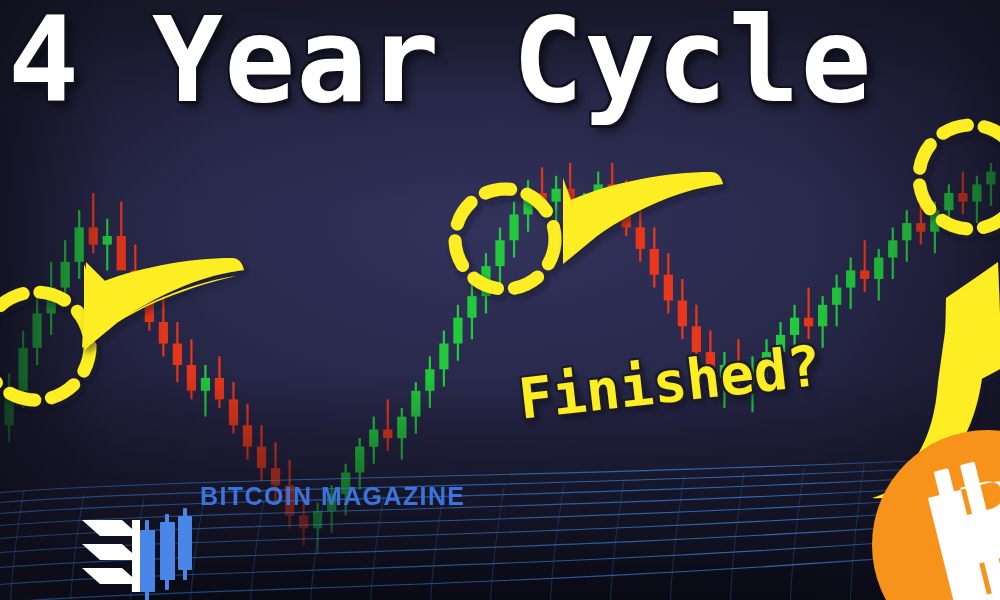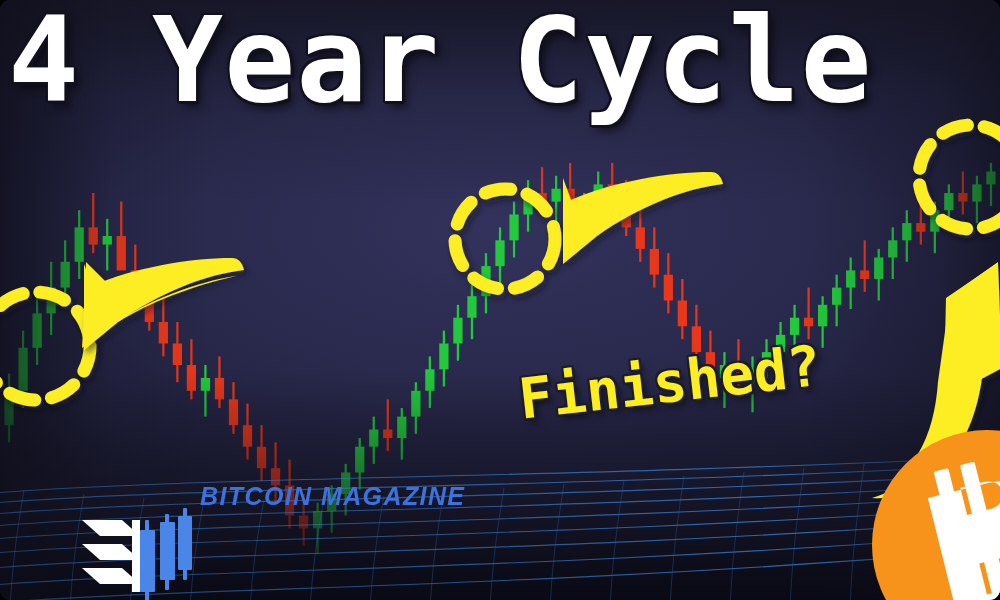--- a/index.html
+++ b/index.html
@@ -7,21 +7,20 @@
     padding: 0;
     background: #000;
   }
   #thumbnail {
     position: relative;
     width: 1000px;
     height: 600px;
     overflow: hidden;
     font-family: "DejaVu Sans", sans-serif;
     background: #222238;
-    border-radius: 11px;
   }
 
   
   .bg-base {
     position: absolute;
     inset: 0;
     background:
       radial-gradient(ellipse 70% 55% at 50% 38%, #32325c 0%, #2a2a4e 45%, #222240 72%, #1c1c32 100%);
   }
   .bg-vignette {
@@ -119,21 +118,20 @@
   .brand-mark {
     position: absolute;
     left: 0; top: 14px;
     width: 118px; height: 104px;
   }
   .brand-text {
     position: absolute;
     left: 118px;
     top: 0;
     width: 300px;
-    font-style: italic;
   }
   .brand-magazine {
     font-family: "Liberation Sans", sans-serif;
     font-weight: 700;
     font-size: 25px;
     letter-spacing: 1.4px;
     color: #3c72db;
     white-space: nowrap;
     padding-left: 4px;
   }

